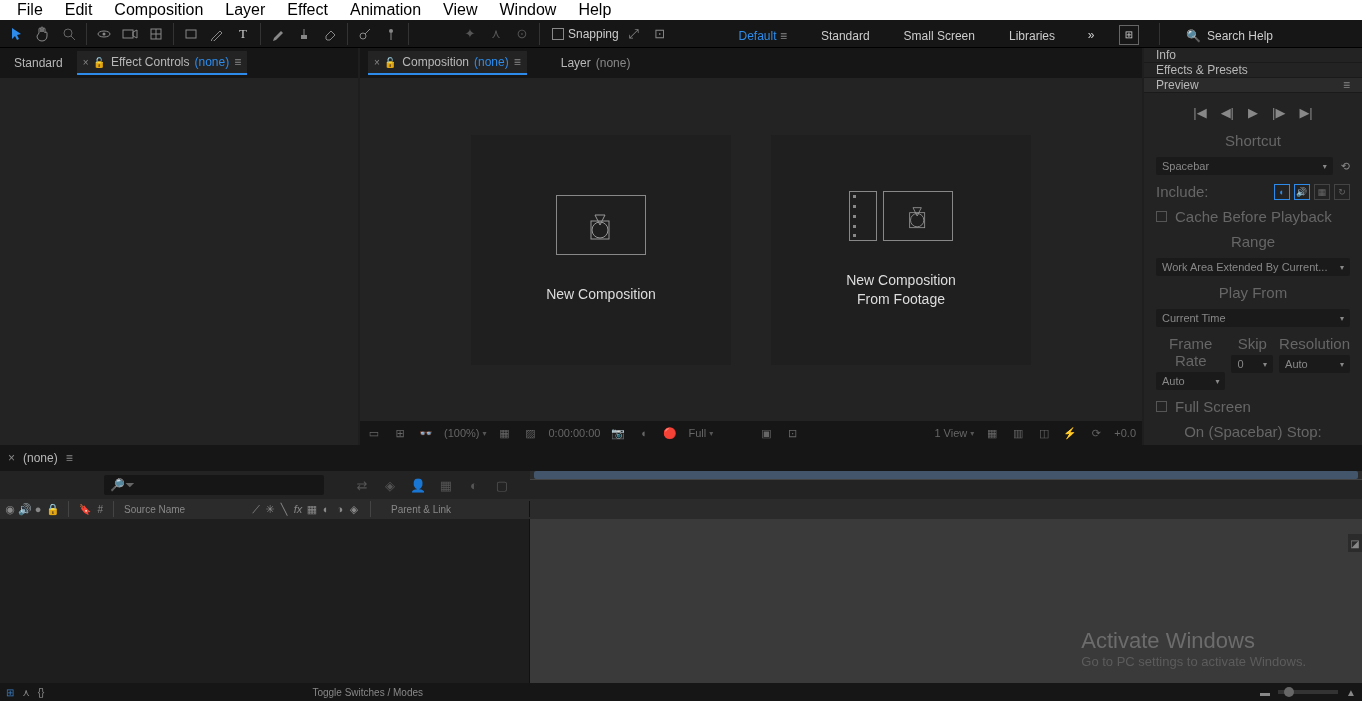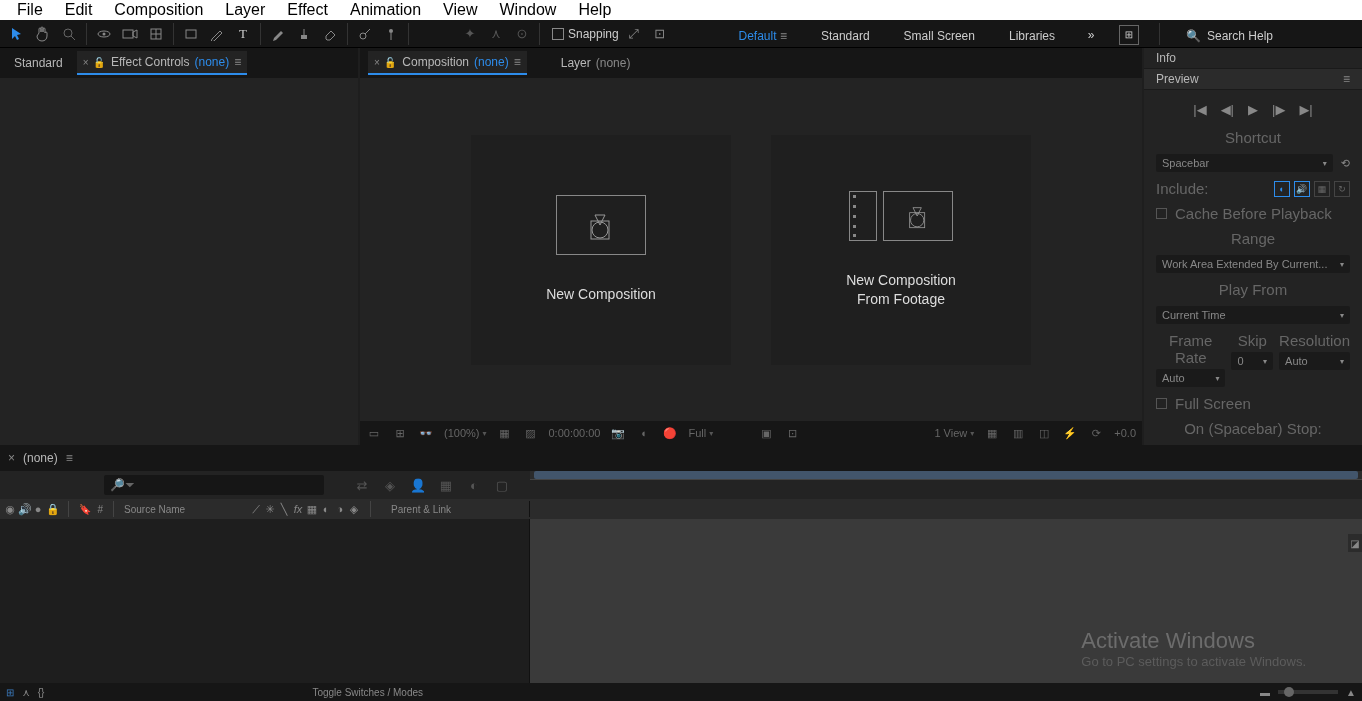--- a/index.html
+++ b/index.html
@@ -291,20 +291,21 @@
       <div class="cf-ico">▥</div>
       <div class="cf-ico">◫</div>
       <div class="cf-ico">⚡</div>
       <div class="cf-ico">⟳</div>
       <div class="cf-txt">+0.0</div>
     </div>
   </div>
 
   <div class="right-pane">
     <div class="prow">Info</div>
+    <div class="prow">Effects &amp; Presets</div>
     <div class="prow head exp">
       <span>Preview</span>
       <span class="burger">≡</span>
     </div>
     <div class="preview-body">
       <div class="play-ctrl">
         <span>|◀</span>
         <span>◀|</span>
         <span>▶</span>
         <span>|▶</span>

